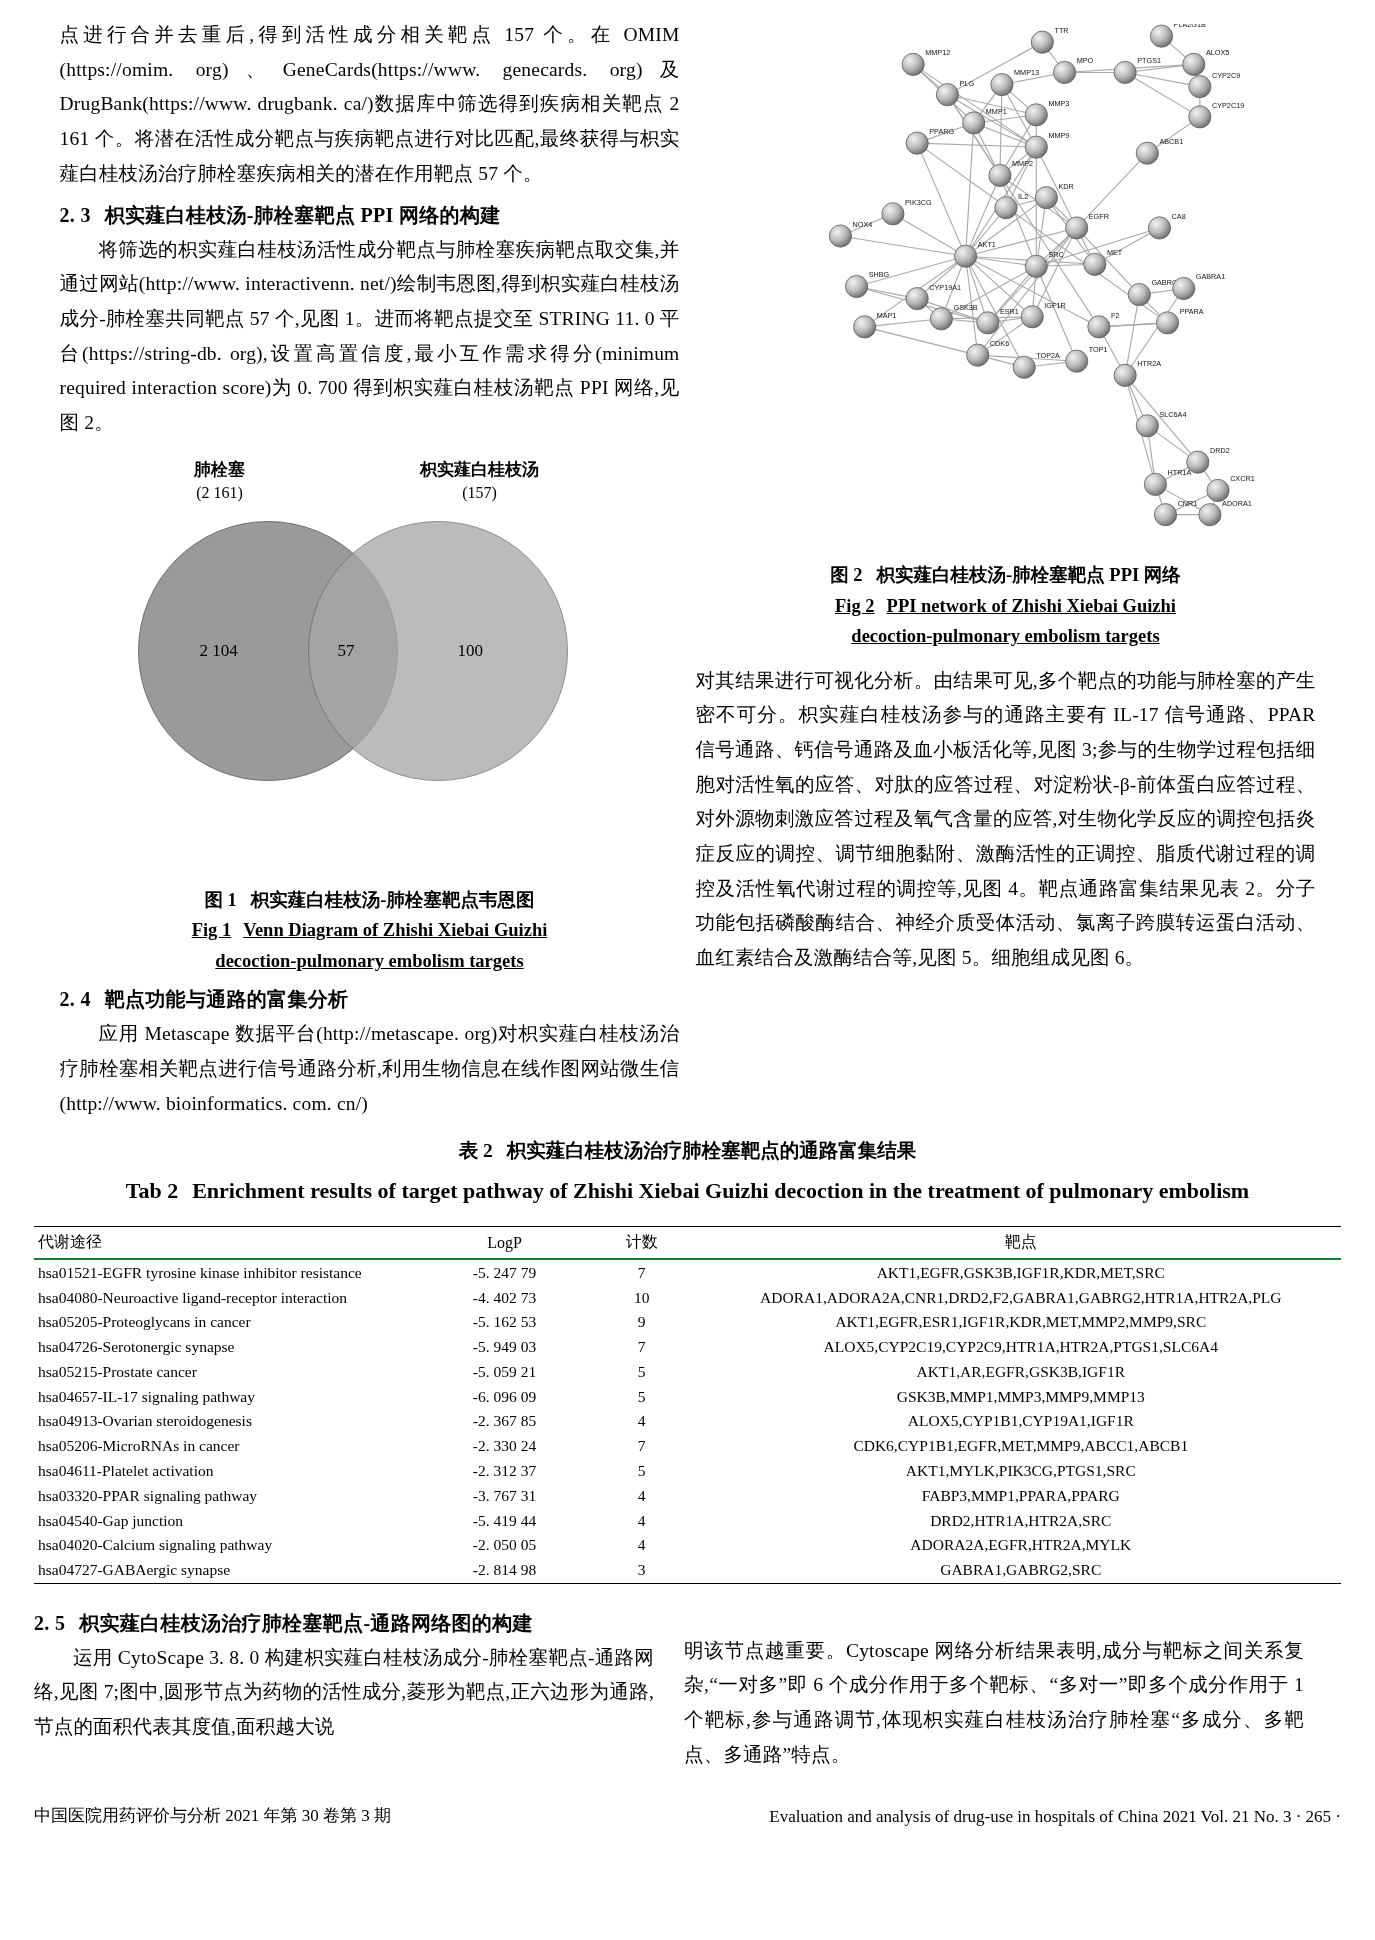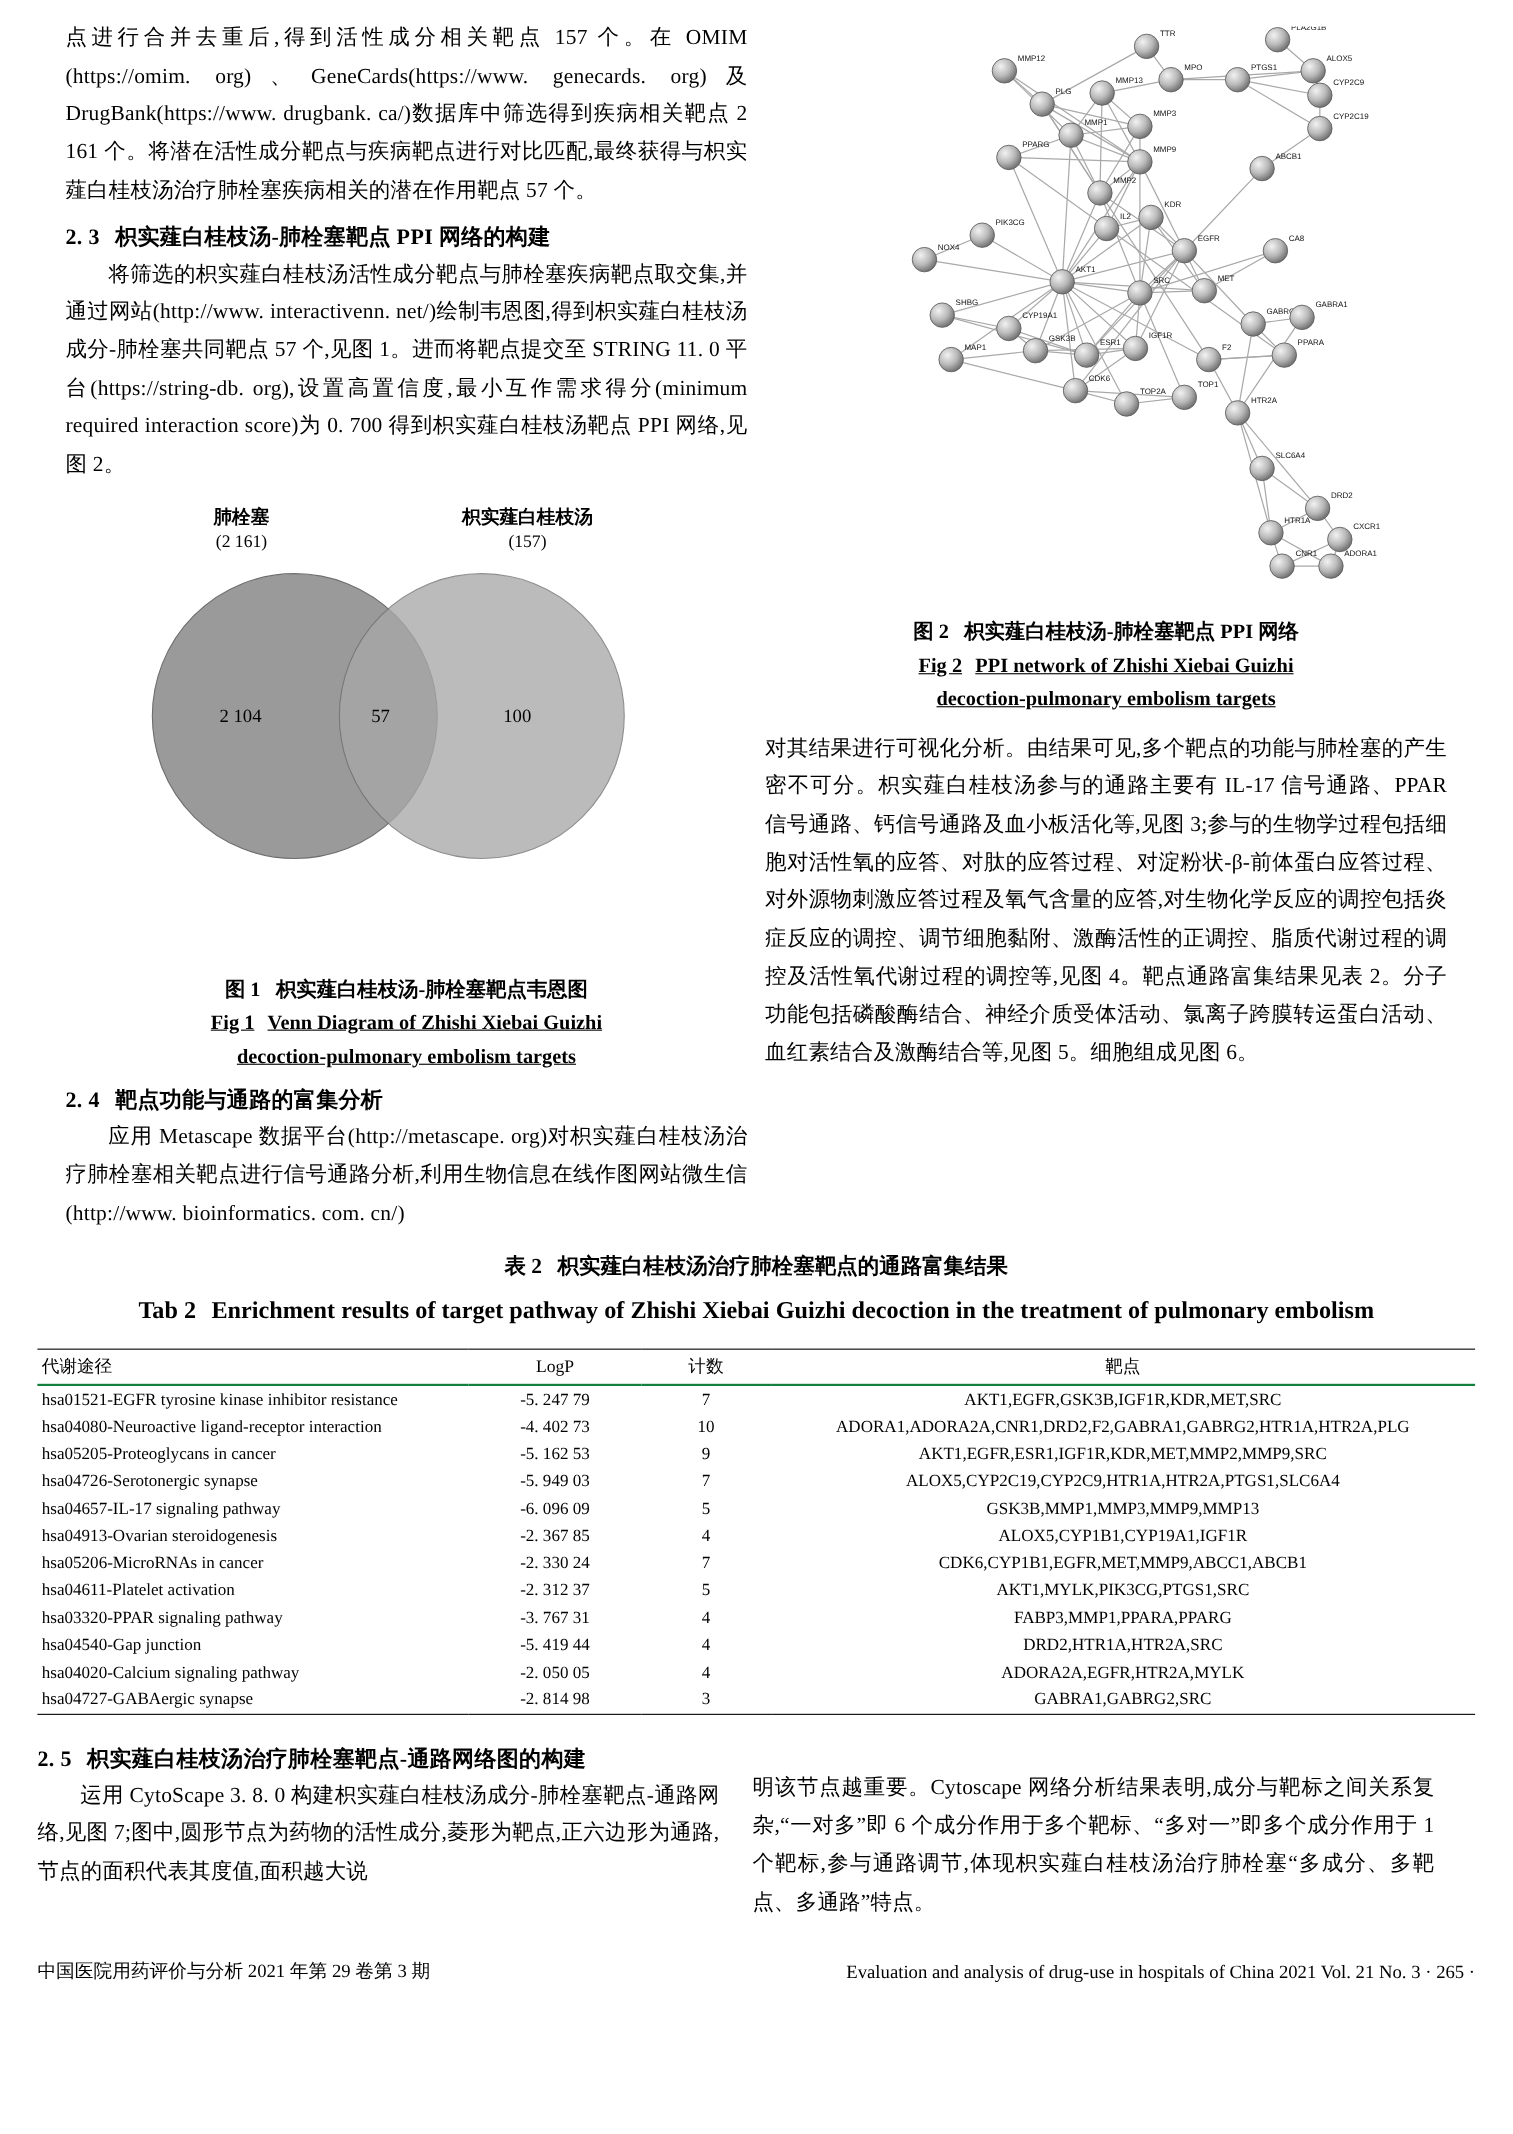--- a/index.html
+++ b/index.html
@@ -525,20 +525,26 @@
           <td class="c-count">9</td>
           <td class="c-targets">AKT1,EGFR,ESR1,IGF1R,KDR,MET,MMP2,MMP9,SRC</td>
         </tr>
         <tr>
           <td class="c-path">hsa04726-Serotonergic synapse</td>
           <td class="c-logp">-5. 949 03</td>
           <td class="c-count">7</td>
           <td class="c-targets">ALOX5,CYP2C19,CYP2C9,HTR1A,HTR2A,PTGS1,SLC6A4</td>
         </tr>
         <tr>
+          <td class="c-path">hsa05215-Prostate cancer</td>
+          <td class="c-logp">-5. 059 21</td>
+          <td class="c-count">5</td>
+          <td class="c-targets">AKT1,AR,EGFR,GSK3B,IGF1R</td>
+        </tr>
+        <tr>
           <td class="c-path">hsa04657-IL-17 signaling pathway</td>
           <td class="c-logp">-6. 096 09</td>
           <td class="c-count">5</td>
           <td class="c-targets">GSK3B,MMP1,MMP3,MMP9,MMP13</td>
         </tr>
         <tr>
           <td class="c-path">hsa04913-Ovarian steroidogenesis</td>
           <td class="c-logp">-2. 367 85</td>
           <td class="c-count">4</td>
           <td class="c-targets">ALOX5,CYP1B1,CYP19A1,IGF1R</td>
@@ -588,17 +594,17 @@
         <span class="num">2. 5</span><span>枳实薤白桂枝汤治疗肺栓塞靶点-通路网络图的构建</span>
       </h3>
       <p class="body indent">运用 CytoScape 3. 8. 0 构建枳实薤白桂枝汤成分-肺栓塞靶点-通路网络,见图 7;图中,圆形节点为药物的活性成分,菱形为靶点,正六边形为通路,节点的面积代表其度值,面积越大说</p>
     </div>
     <div class="col">
       <p class="body" style="margin-top:34px;">明该节点越重要。Cytoscape 网络分析结果表明,成分与靶标之间关系复杂,“一对多”即 6 个成分作用于多个靶标、“多对一”即多个成分作用于 1 个靶标,参与通路调节,体现枳实薤白桂枝汤治疗肺栓塞“多成分、多靶点、多通路”特点。</p>
     </div>
   </div>
 
   <div class="footer">
-    <div class="left">中国医院用药评价与分析   2021 年第 29 卷第 3 期</div>
+    <div class="left">中国医院用药评价与分析   2021 年第 30 卷第 3 期</div>
     <div class="right">Evaluation and analysis of drug-use in hospitals of China 2021 Vol. 21 No. 3  · 265 ·</div>
   </div>
 
 </div>
 
 </body></html>

